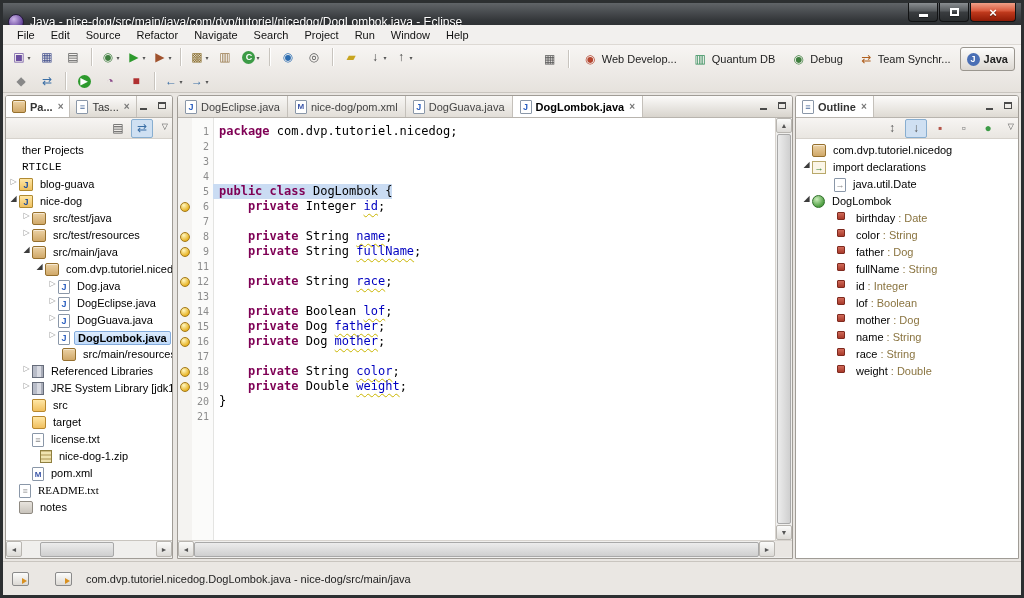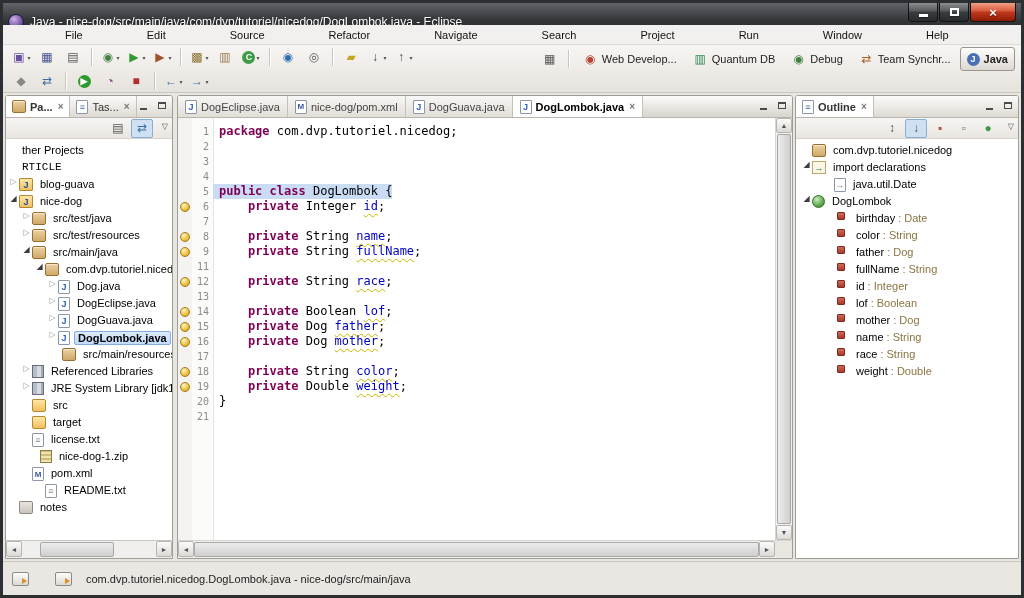--- a/index.html
+++ b/index.html
@@ -11,21 +11,21 @@
   .ttext{font-size:12px;white-space:nowrap;text-shadow:0 1px 1px rgba(0,0,0,.6);}
   .wctrl{position:absolute;top:0;right:5px;display:flex;}
   .wbtn{width:28px;height:18px;display:flex;align-items:center;justify-content:center;background:linear-gradient(#8a8e91,#54585b 45%,#3a3d40 50%,#292c2e);border:1px solid #121314;border-top:none;border-radius:0 0 4px 4px;margin-left:1px;}
   .wbtn.close{width:44px;background:linear-gradient(#f0a088,#d8573a 45%,#c03a1d 50%,#8f1a05);}
   .wmin{width:9px;height:3px;background:#fff;margin-top:7px;box-shadow:0 1px 0 rgba(0,0,0,.4);}
   .wmax{width:9px;height:8px;border:2px solid #fff;box-sizing:border-box;box-shadow:0 1px 1px rgba(0,0,0,.3);}
   .wx{color:#fff;font-size:13px;font-weight:bold;line-height:1;text-shadow:0 1px 1px rgba(0,0,0,.5);}
 
   
   .menubar{position:absolute;top:22px;left:0;right:0;height:20px;background:#f2f0ee;border-bottom:1px solid #ddd9d4;display:flex;align-items:center;padding-left:6px;box-sizing:border-box;}
-  .menu-item{font-size:11px;color:#111;padding:12px 8px;margin-left:48px;}
+  .menu-item{font-size:11px;color:#111;padding:12px 8px;}
 
   
   .toolbar{position:absolute;top:42px;left:0;right:0;height:48px;background:linear-gradient(#f7f5f3,#e6e2dd);border-bottom:1px solid #c9c5bf;box-sizing:border-box;}
   .trow{height:24px;display:flex;align-items:center;padding-left:5px;}
   .tbtn{height:20px;min-width:20px;display:flex;align-items:center;justify-content:center;margin:0 1px;border:1px solid transparent;border-radius:2px;padding:0 1px;}
   .tbtn.pressed{background:#cfe0f2;border-color:#88aed0;}
   .tbico{width:15px;height:15px;display:flex;align-items:center;justify-content:center;font-size:12px;line-height:1;}
   .tbico.badge{width:13px;height:13px;border-radius:50%;font-size:9px;font-weight:bold;color:#fff;}
   .dd{font-size:6px;color:#555;margin-left:1px;}
   .tsep{width:1px;height:18px;background:#c8c4be;box-shadow:1px 0 0 #fff;margin:0 5px;flex:none;}
@@ -394,21 +394,21 @@
           <div class="titem" style="padding-left: 15px; margin-left: 8px;">
             <span class="arrow"></span>
             <span class="ic ic-zip-file"></span>
             <span class="tlabel">nice-dog-1.zip</span>
           </div>
           <div class="titem" style="padding-left: 15px;">
             <span class="arrow"></span>
             <span class="ic ic-xml-file"></span>
             <span class="tlabel">pom.xml</span>
           </div>
-          <div class="titem" style="padding-left: 28px;">
+          <div class="titem" style="padding-left: 2px; font-family: Liberation Serif, serif;">
             <span class="arrow"></span>
             <span class="ic ic-text-file"></span>
             <span class="tlabel">README.txt</span>
           </div>
           <div class="titem" style="padding-left: 2px;">
             <span class="arrow"></span>
             <span class="ic ic-project"></span>
             <span class="tlabel">notes</span>
           </div>
         </div>

